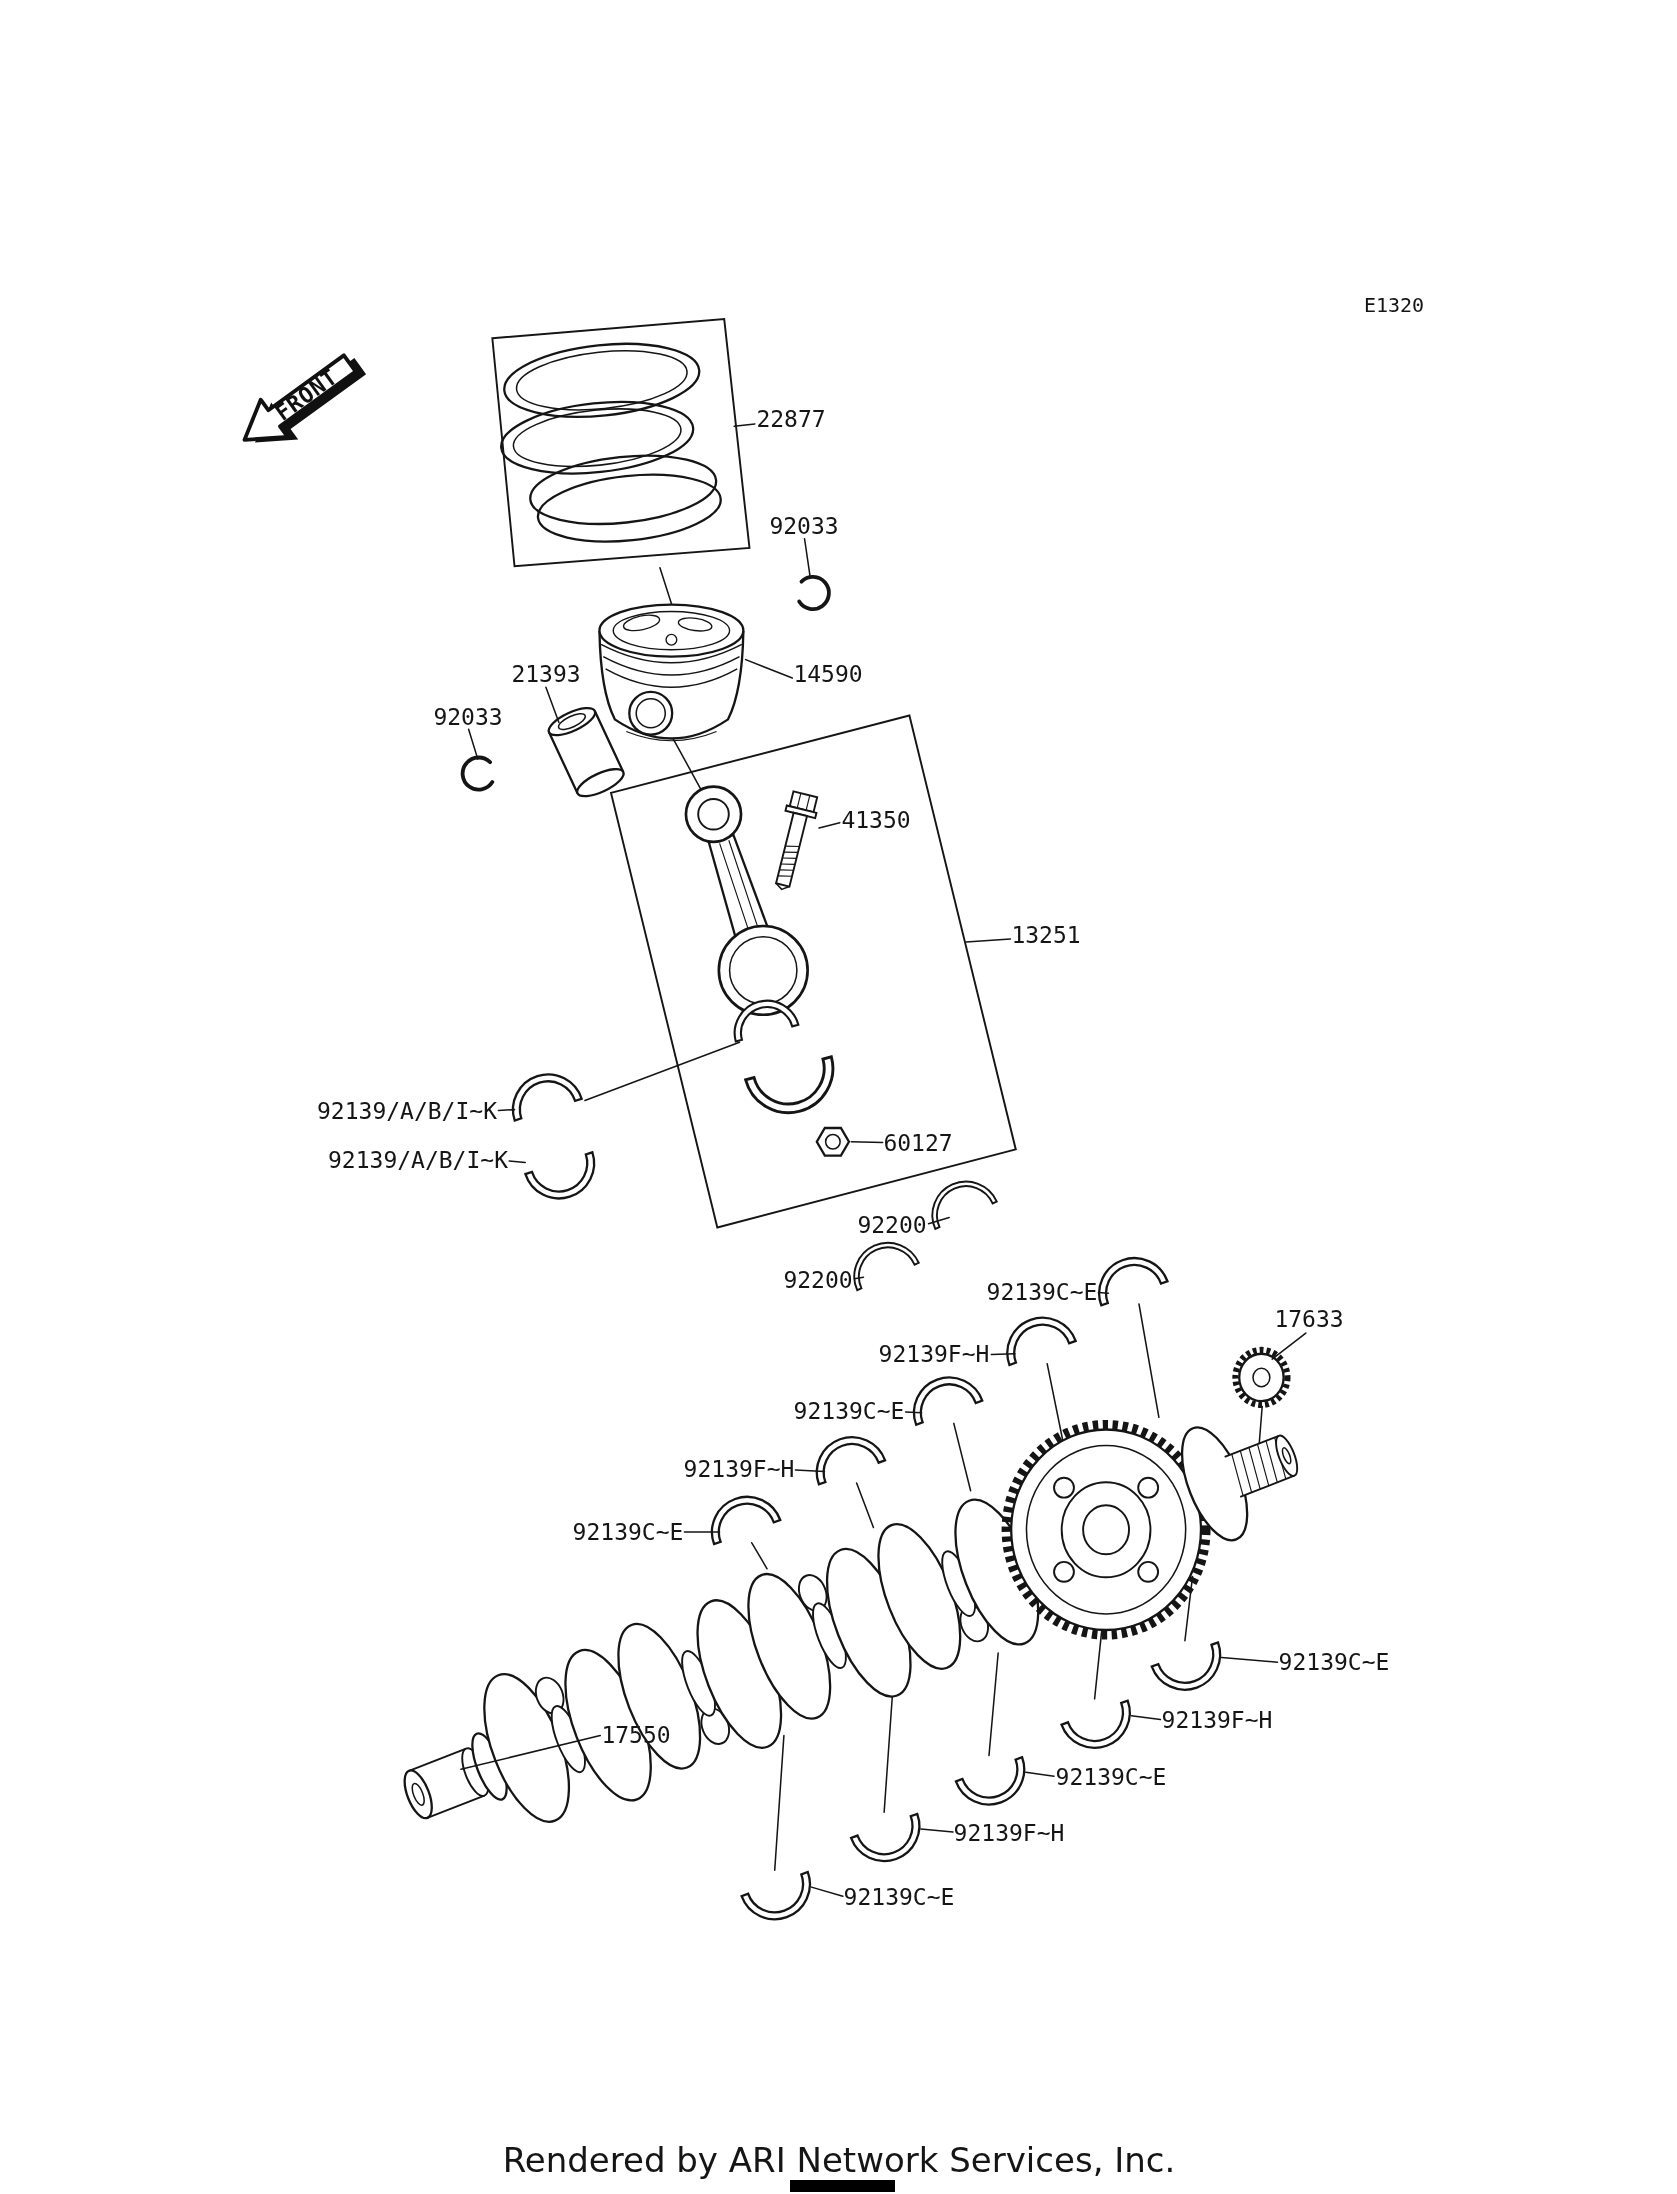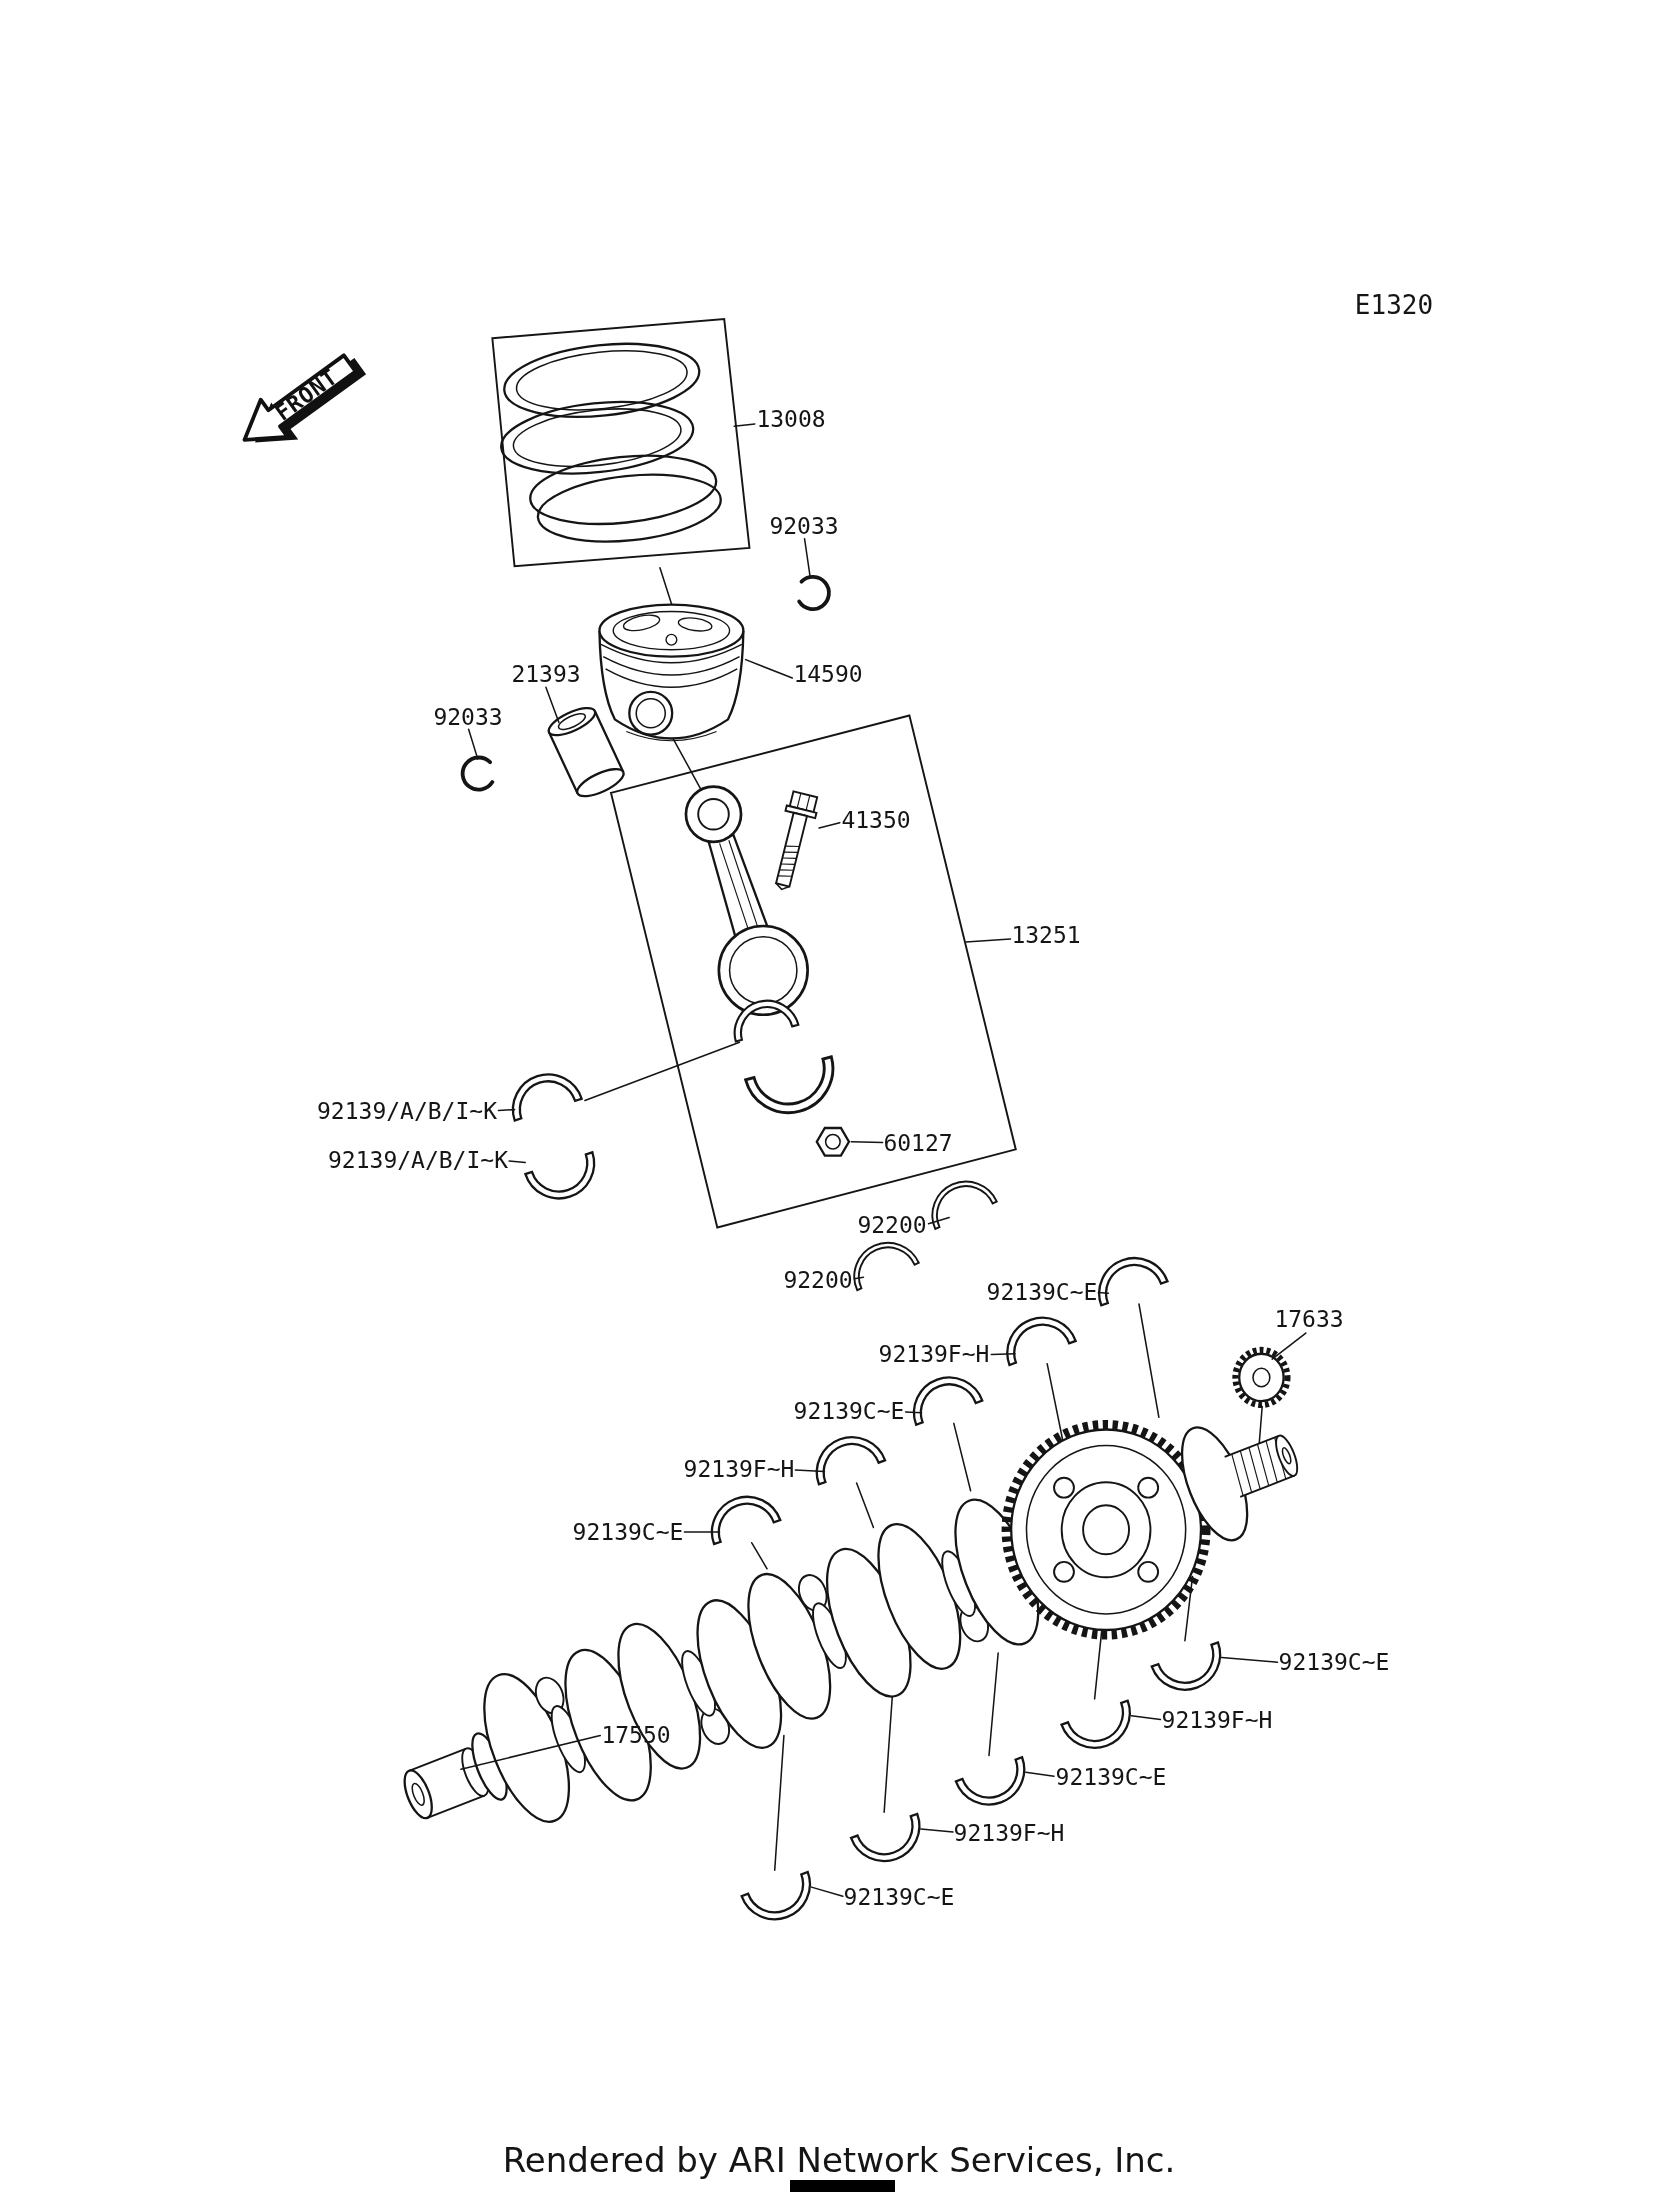--- a/index.html
+++ b/index.html
@@ -6,21 +6,21 @@
   body{
     width:1678px;height:2194px;position:relative;background:#ffffff;
     font-family:"DejaVu Sans Mono","Liberation Mono",monospace;color:#151515;
   }
   .stage{position:absolute;left:0;top:0;width:1678px;height:2194px}
   svg.art{position:absolute;left:0;top:0}
   .callout{
     position:absolute;transform:translate(-50%,-50%);
     font-size:23px;line-height:1;white-space:nowrap;color:#151515;
   }
-  .code{font-size:26px}
+  .code{font-size:20px}
   .footer{
     position:absolute;left:839px;top:2160px;transform:translate(-50%,-50%);
     font-family:"DejaVu Sans","Liberation Sans",sans-serif;font-size:34px;color:#151515;white-space:nowrap;
   }
   .footer-bar{position:absolute;left:790px;top:2180px;width:105px;height:12.2px;background:#000}
 </style>
 </head>
 <body>
 
 <div class="stage">
@@ -214,21 +214,21 @@
     <path d="M 1516,2247 L 1478,2242"></path>
     <path d="M 1377,2321 L 1340,2316"></path>
     <path d="M 1245,2394 L 1203,2390"></path>
     <path d="M 1101,2478 L 1060,2466"></path>
     <path d="M 784,2268 L 602,2312"></path>
   </g>
 </svg>
 
 <div class="callout code" style="left:1394px;top:305px">E1320</div>
 
-<div class="callout" style="left:791px;top:419px">13008</div>
+<div class="callout" style="left:791px;top:419px">22877</div>
 <div class="callout" style="left:804px;top:526px">92033</div>
 <div class="callout" style="left:546px;top:674px">21393</div>
 <div class="callout" style="left:828px;top:674px">14590</div>
 <div class="callout" style="left:468px;top:717px">92033</div>
 <div class="callout" style="left:876px;top:820px">41350</div>
 <div class="callout" style="left:1046px;top:935px">13251</div>
 <div class="callout" style="left:407px;top:1111px">92139/A/B/I~K</div>
 <div class="callout" style="left:418px;top:1160px">92139/A/B/I~K</div>
 <div class="callout" style="left:918px;top:1143px">60127</div>
 <div class="callout" style="left:892px;top:1225px">92200</div>

